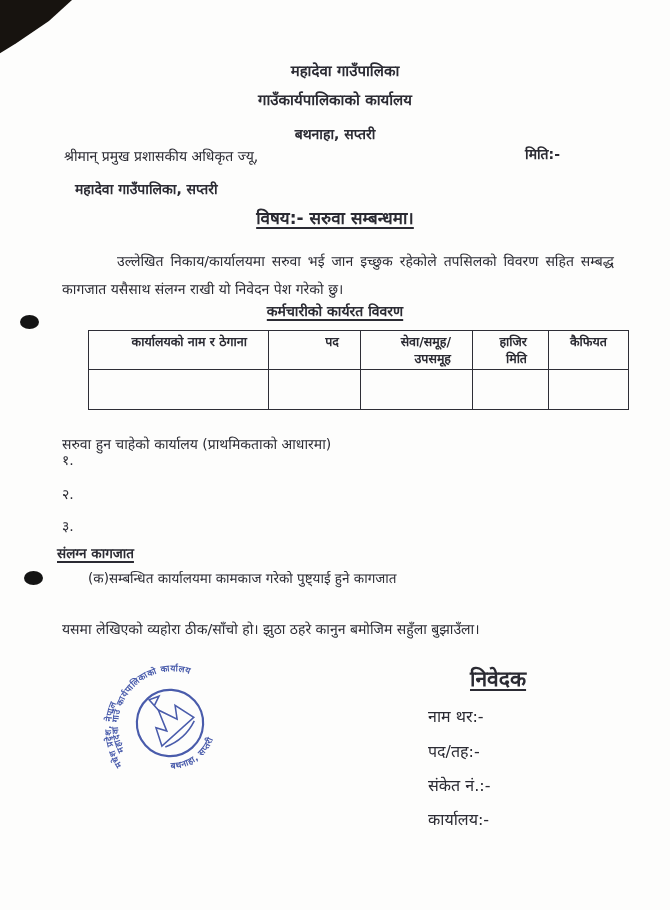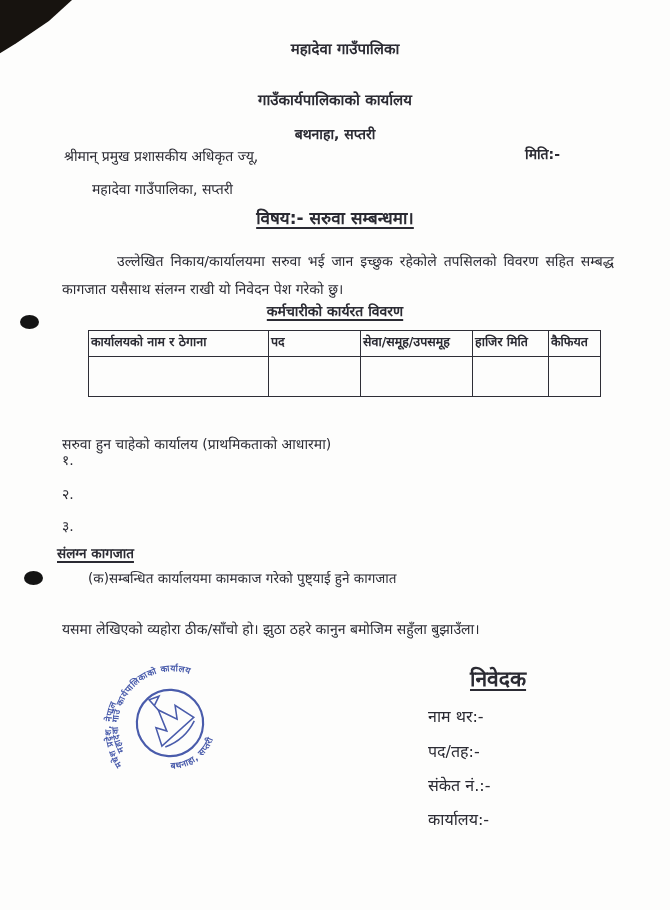--- a/index.html
+++ b/index.html
@@ -29,43 +29,43 @@
     background: #17130f;
     clip-path: polygon(0 0, 100% 0, 68% 34%, 22% 70%, 0 86%);
   }
   .punch-hole {
     width: 19px; height: 14px; border-radius: 50%;
     background: #141414;
   }
   .hole-1 { left: 20px; top: 315px; }
   .hole-2 { left: 24px; top: 571px; }
   
-  .hdr1 { top: 38px;  font-size: 15px; padding-left: 20px; }
+  .hdr1 { top: 60px;  font-size: 15px; padding-left: 20px; }
   .hdr2 { top: 89px;  font-size: 15px; }
   .hdr3 { top: 124px; font-size: 14px; }
   .addr-line1 { left: 64px; top: 146px; font-size: 14px; font-weight: 500; }
   .date-label { left: 505px; top: 144px; font-size: 14px; font-weight: 600; margin-left: 20px; }
-  .addr-line2 { left: 75px; top: 179px; font-size: 14px; font-weight: 400; margin-left: 17px; }
+  .addr-line2 { left: 75px; top: 179px; font-size: 14px; font-weight: 700; }
   .subject { top: 206px; font-size: 17px; text-align: center; }
   .body-par {
     left: 62px; top: 247px; width: 552px;
     font-size: 14px; line-height: 28px;
     text-indent: 55px; text-align: justify; font-weight: 500;
   }
   .table-title { top: 301px; font-size: 14px; }
   
   table.form-table {
     position: absolute; left: 88px; top: 330px;
     border-collapse: collapse;
     font-size: 12.5px;
   }
   table.form-table th, table.form-table td {
     border: 1.6px solid #2e2e36;
-    padding: 2px 2px;
-    text-align: left; vertical-align: top;
+    padding: 2px 21px;
+    text-align: right; vertical-align: top;
     font-weight: 600;
   }
   table.form-table th { height: 26px; }
   table.form-table td { height: 40px; }
   .c1 { width: 180px; } .c2 { width: 92px; } .c3 { width: 112px; }
   .c4 { width: 76px; }  .c5 { width: 52px; }
   .pref-head { left: 62px; top: 434px; font-size: 14px; font-weight: 500; }
   .pref-1 { left: 62px; top: 450px; font-size: 14px; }
   .pref-2 { left: 62px; top: 484px; font-size: 14px; }
   .pref-3 { left: 62px; top: 516px; font-size: 14px; }

